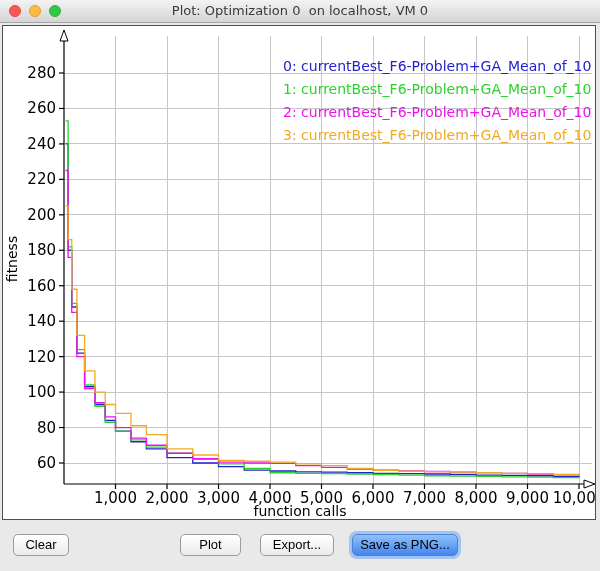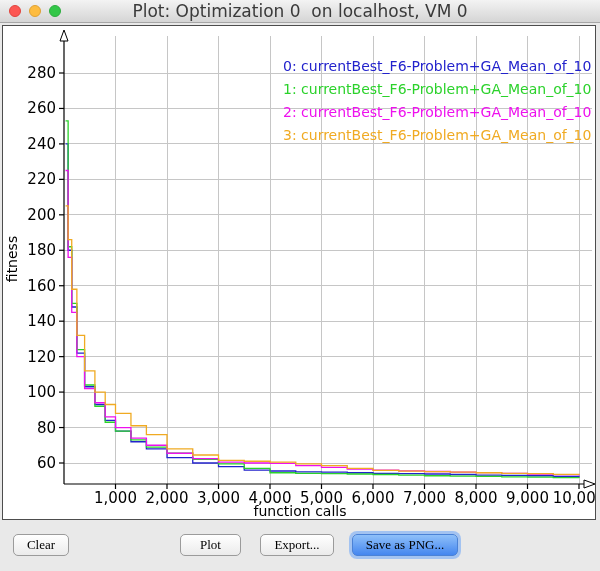--- a/index.html
+++ b/index.html
@@ -10,39 +10,39 @@
     -webkit-font-smoothing:antialiased;
   }
   .window{position:absolute;inset:0;}
   .titlebar{
     position:absolute;left:0;top:0;width:600px;height:22px;
     background:linear-gradient(#f3f3f3,#d5d5d5);
     border-bottom:1px solid #a6a6a6;
   }
   .title{
     display:block;text-align:center;line-height:22px;
-    font-size:17px;color:#3a3a3a;white-space:pre;
+    font-size:13px;color:#3a3a3a;white-space:pre;
   }
   .lights{position:absolute;left:9px;top:5px;display:flex;gap:8px;}
   .light{width:12px;height:12px;border-radius:50%;box-sizing:border-box;}
   .light.close{background:#fc5753;border:1px solid #e0443e;}
   .light.min{background:#fdbc40;border:1px solid #dfa134;}
   .light.zoom{background:#33c748;border:1px solid #2dad3f;}
   .plot-panel{
     position:absolute;left:2px;top:25px;width:594px;height:495px;
     background:#ffffff;border:1px solid #4d4d4d;box-sizing:border-box;
   }
   .plot-panel svg{display:block;}
   svg text{font-family:"DejaVu Sans","Liberation Sans",sans-serif;}
   .btn-row{position:absolute;left:0;top:534px;width:600px;height:26px;}
   .btn{
     position:absolute;height:22px;
     border:1px solid #9b9b9b;border-radius:5px;
     background:linear-gradient(#ffffff,#ebebeb);
-    font-family:Liberation Serif, serif;
+    font-family:Liberation Sans, sans-serif;
     font-size:13px;color:#000;padding:0;line-height:20px;
   }
   .btn.default{
     background:linear-gradient(#8fc0f9,#4486ef);
     border:1px solid #4b82d6;
     box-shadow:0 0 0 3px rgba(116,170,246,0.6);
   }
   .btn.b-clear{left:13px;width:56px;}
   .btn.b-loglin{left:88px;width:88px;margin-top:40px;}
   .btn.b-dump{left:180px;width:61px;}

